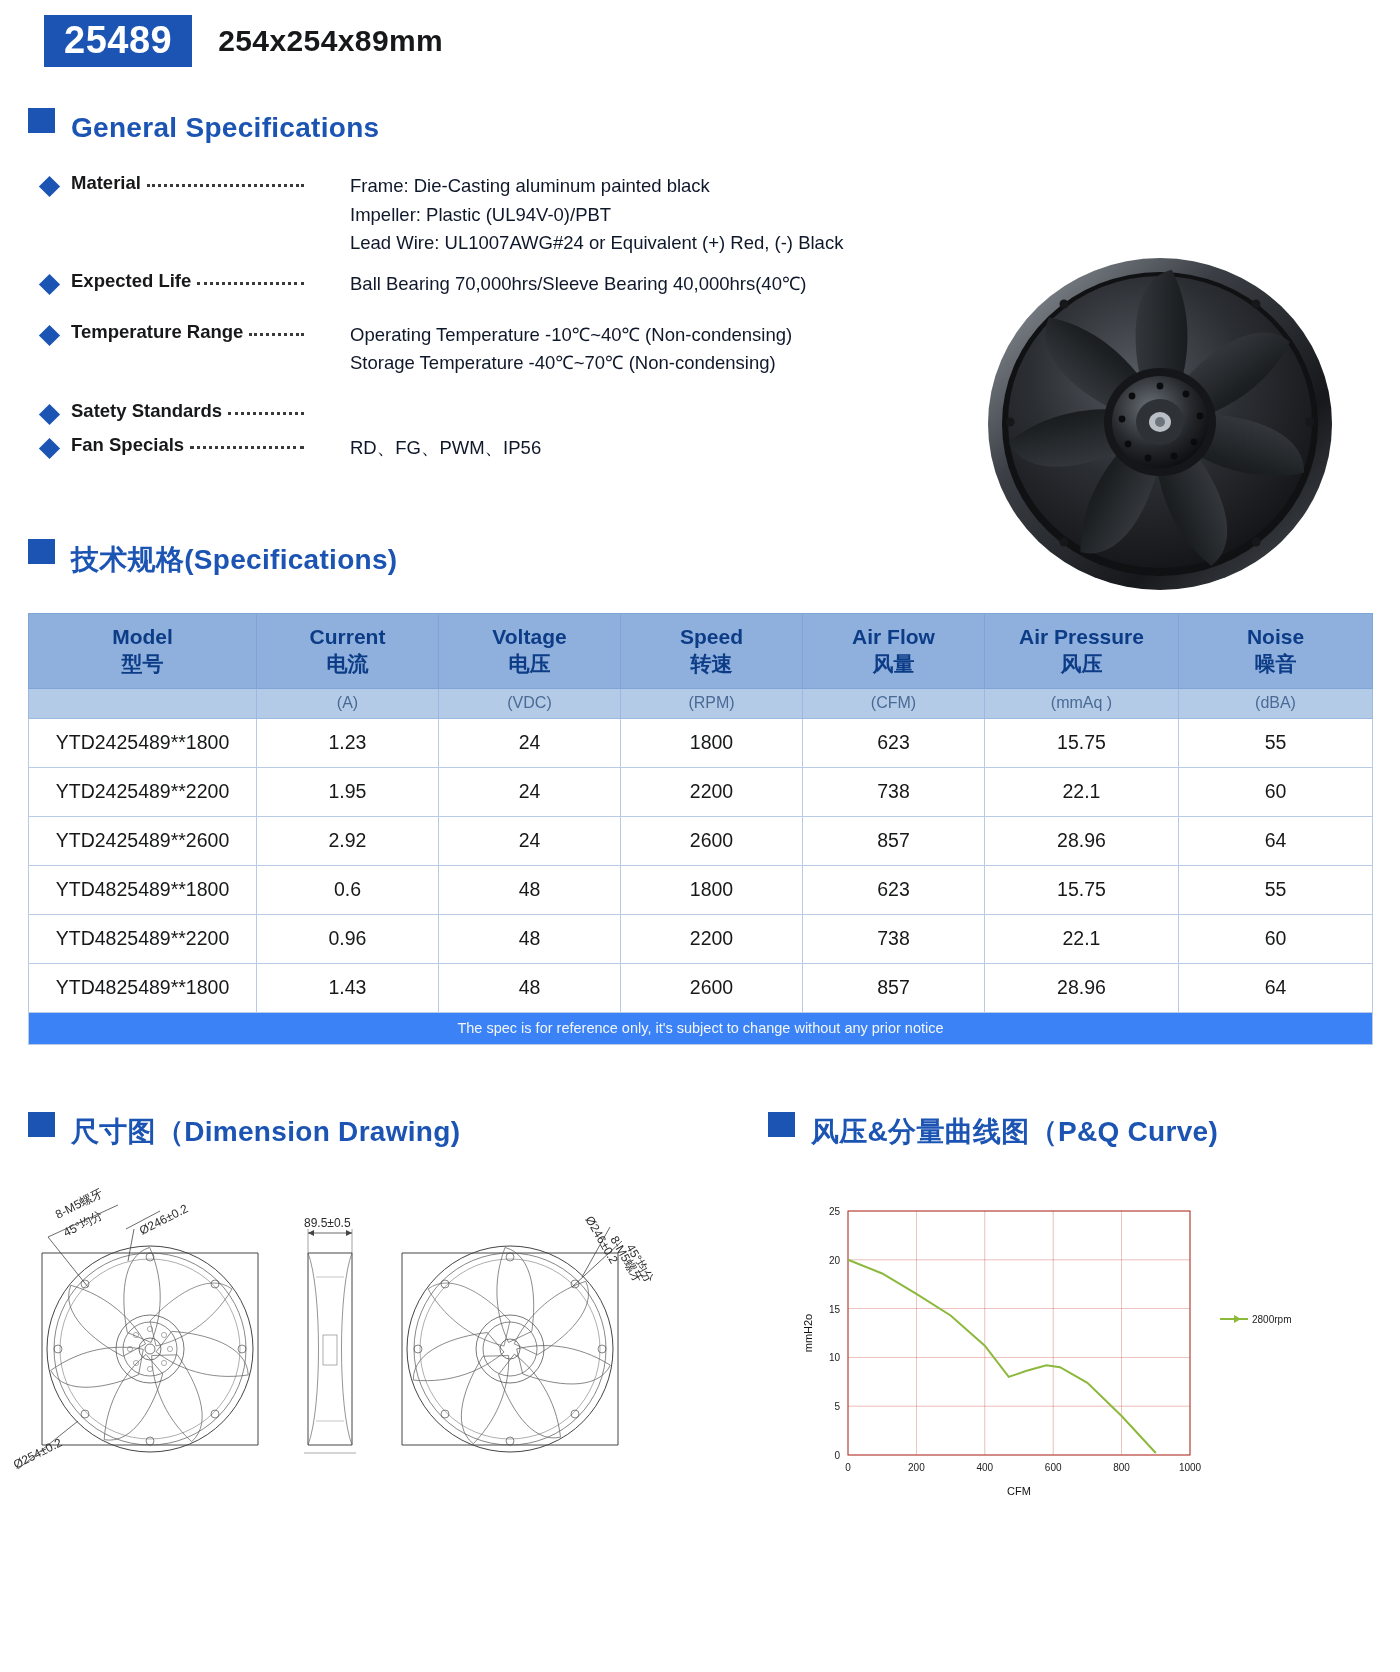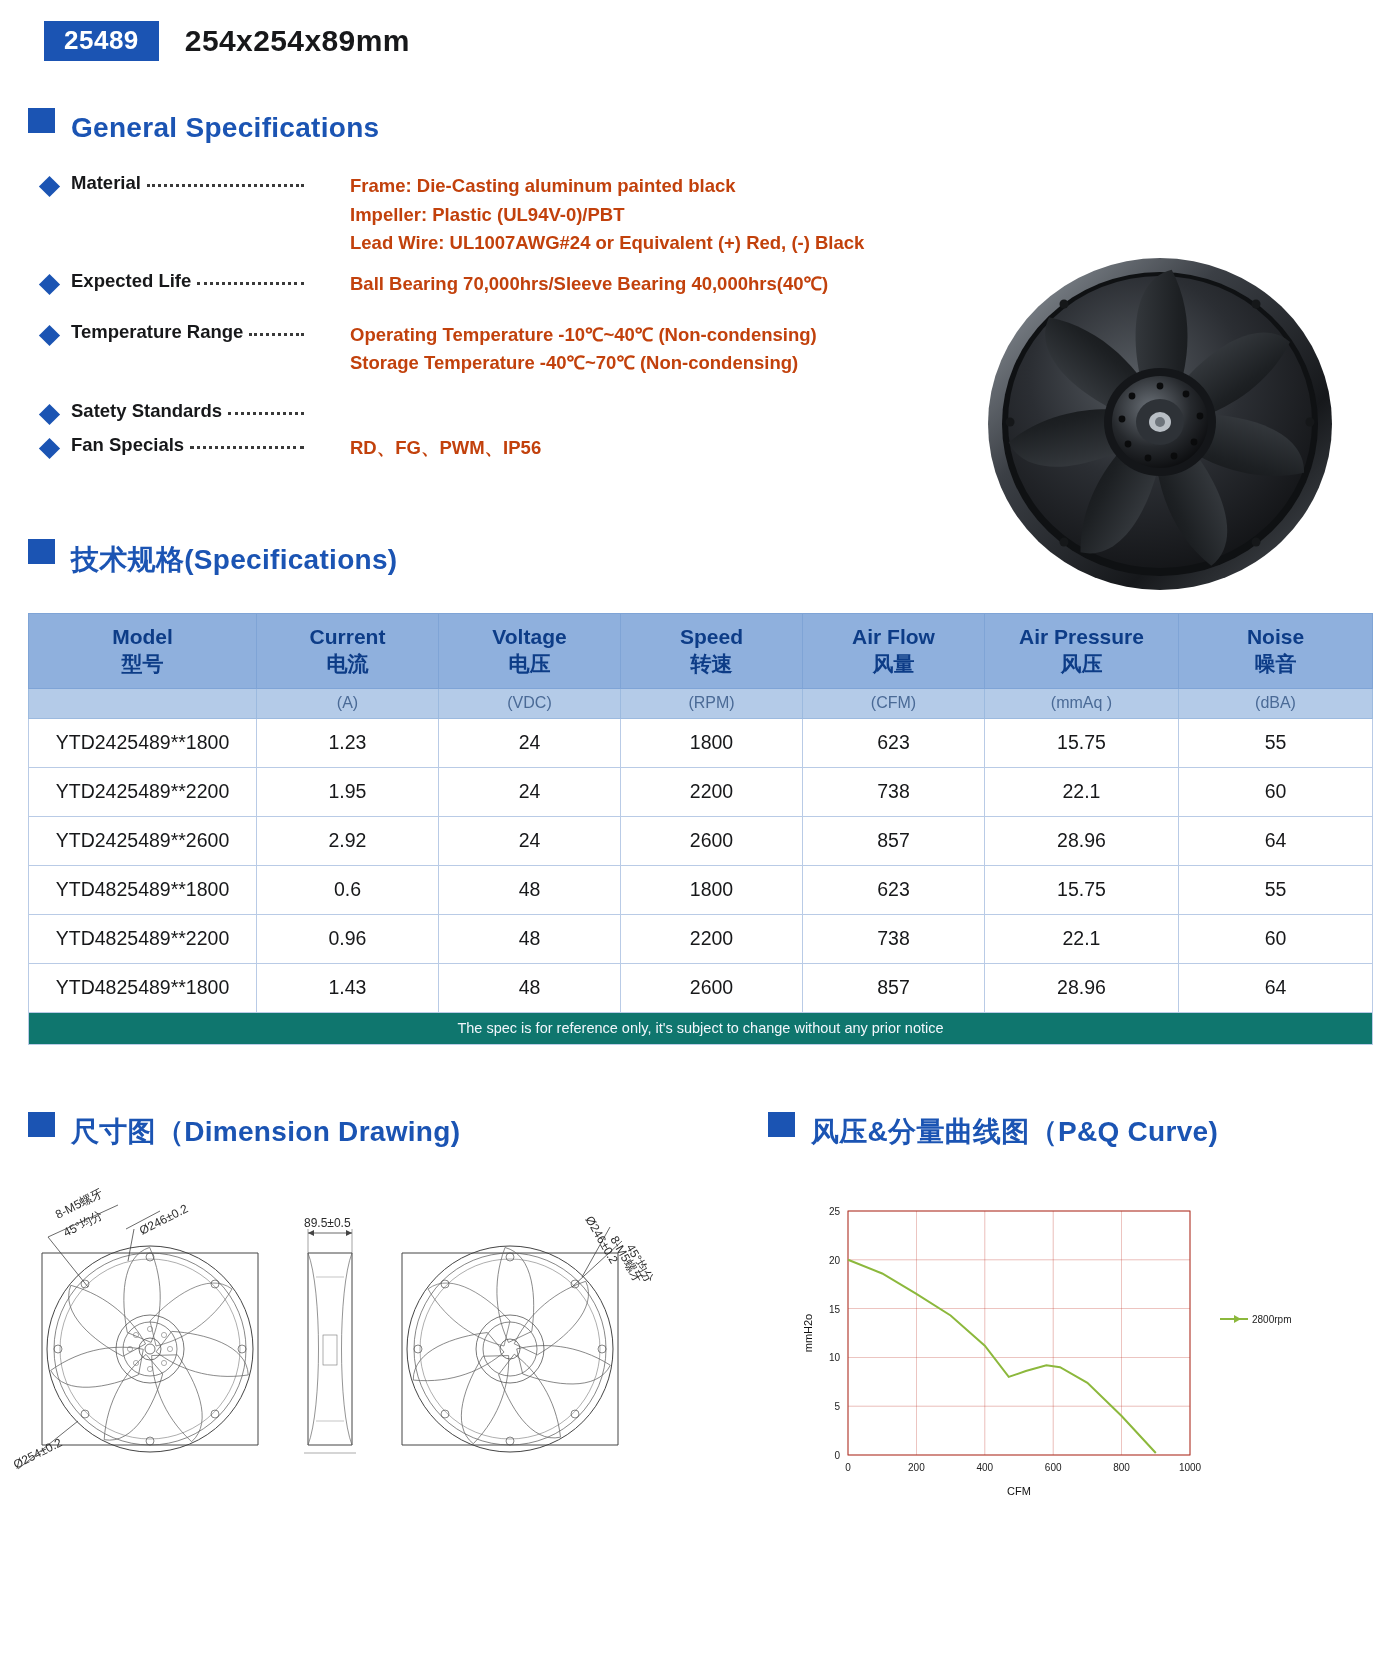--- a/index.html
+++ b/index.html
@@ -17,21 +17,21 @@
   
   .doc-header {
     display: flex;
     align-items: center;
     padding: 12px 0 0 44px;
     height: 70px;
   }
   .model-badge {
     background: #1b54b3;
     color: #ffffff;
-    font-size: 26px;
+    font-size: 38px;
     font-weight: bold;
     letter-spacing: 0.5px;
     padding: 6px 20px 8px 20px;
     line-height: 1;
     display: inline-block;
   }
   .model-dims {
     margin-left: 26px;
     font-size: 30px;
     font-weight: bold;
@@ -92,22 +92,22 @@
   }
   .spec-key {
     display: flex;
     align-items: flex-end;
     width: 268px;
     flex: 0 0 268px;
   }
   .spec-values { flex: 1 1 auto; padding-left: 6px; }
   .spec-values div {
     font-size: 18.5px;
-    font-weight: bold;
-    color: #c2410c;
+    font-weight: normal;
+    color: #0f172a;
     line-height: 1.55;
     white-space: nowrap;
   }
   .spec-row.gap-top { margin-top: 22px; }
 
   
   .fan-photo {
     position: absolute;
     right: 60px;
     top: 150px;
@@ -145,21 +145,21 @@
   tbody td {
     font-size: 19.5px;
     color: #17181a;
     padding: 12px 4px 13px 4px;
     background: #ffffff;
   }
   tbody td.model-cell {
     text-align: center;
   }
   tfoot td {
-    background: #0f766e;
+    background: #3b82f6;
     color: #f2f6fc;
     font-size: 14.5px;
     padding: 7px 4px 8px 4px;
     border-color: #9cbadf;
   }
 
   
   .bottom-titles {
     display: flex;
     margin-top: 52px;

